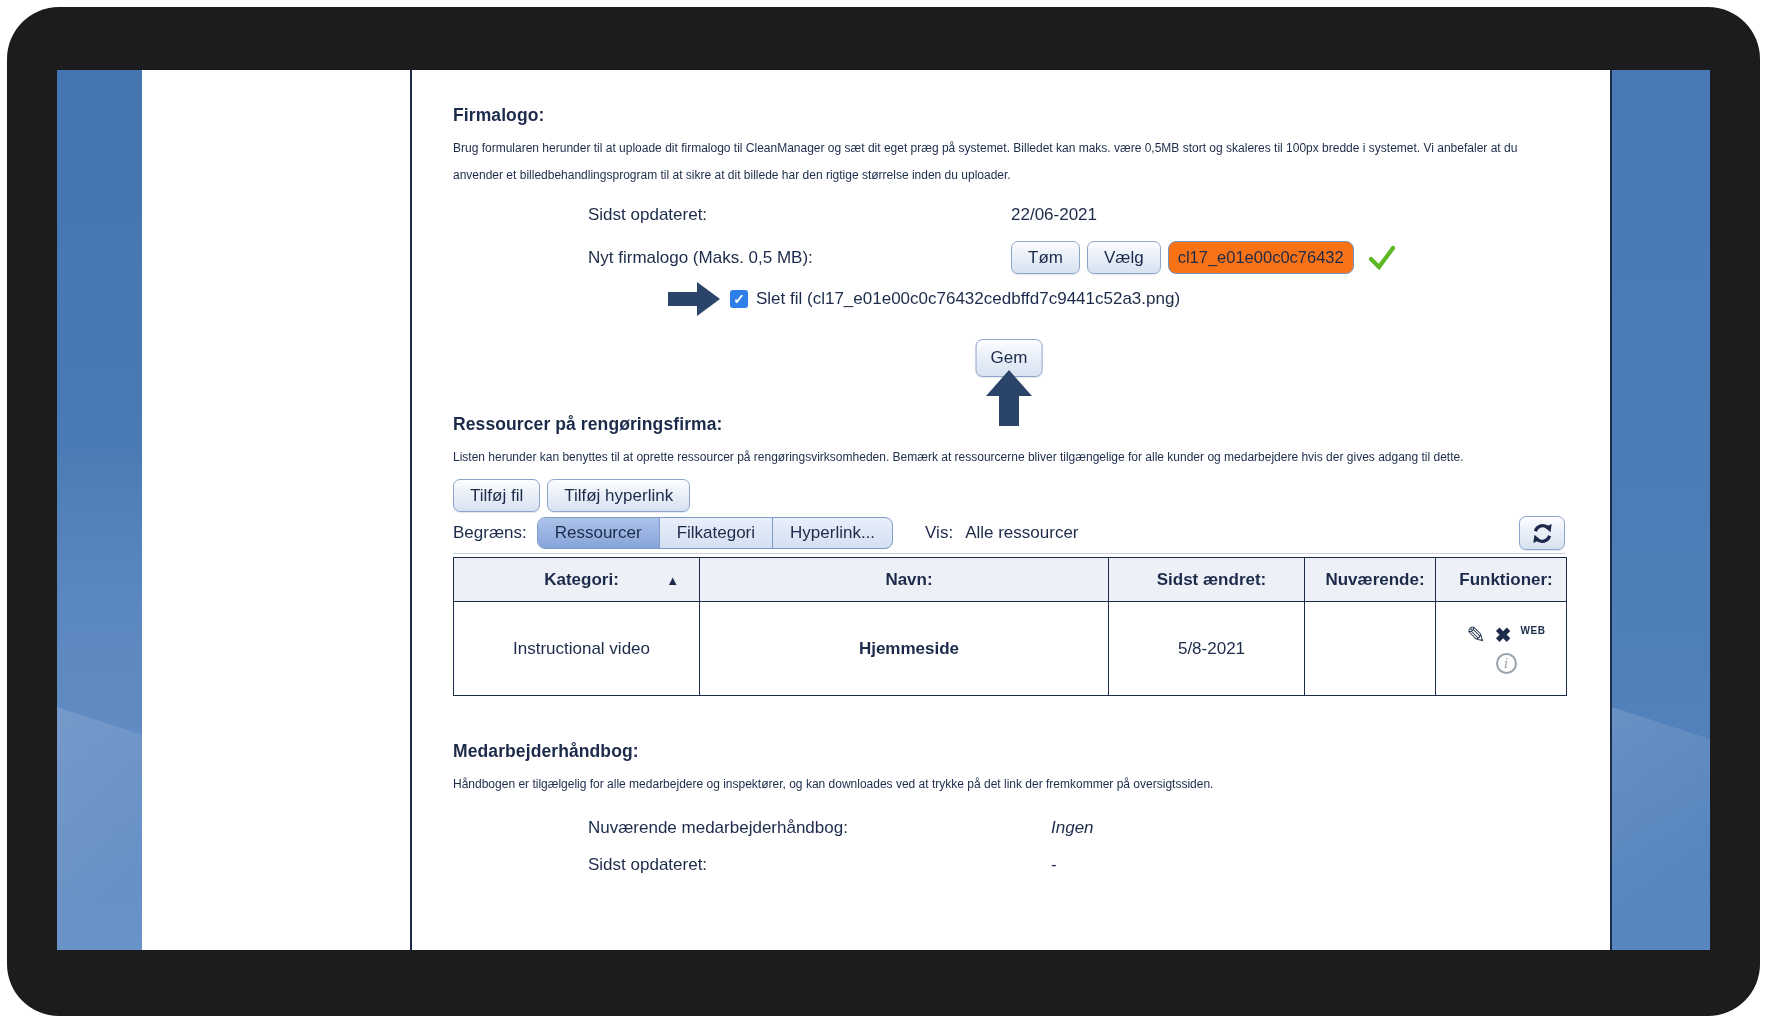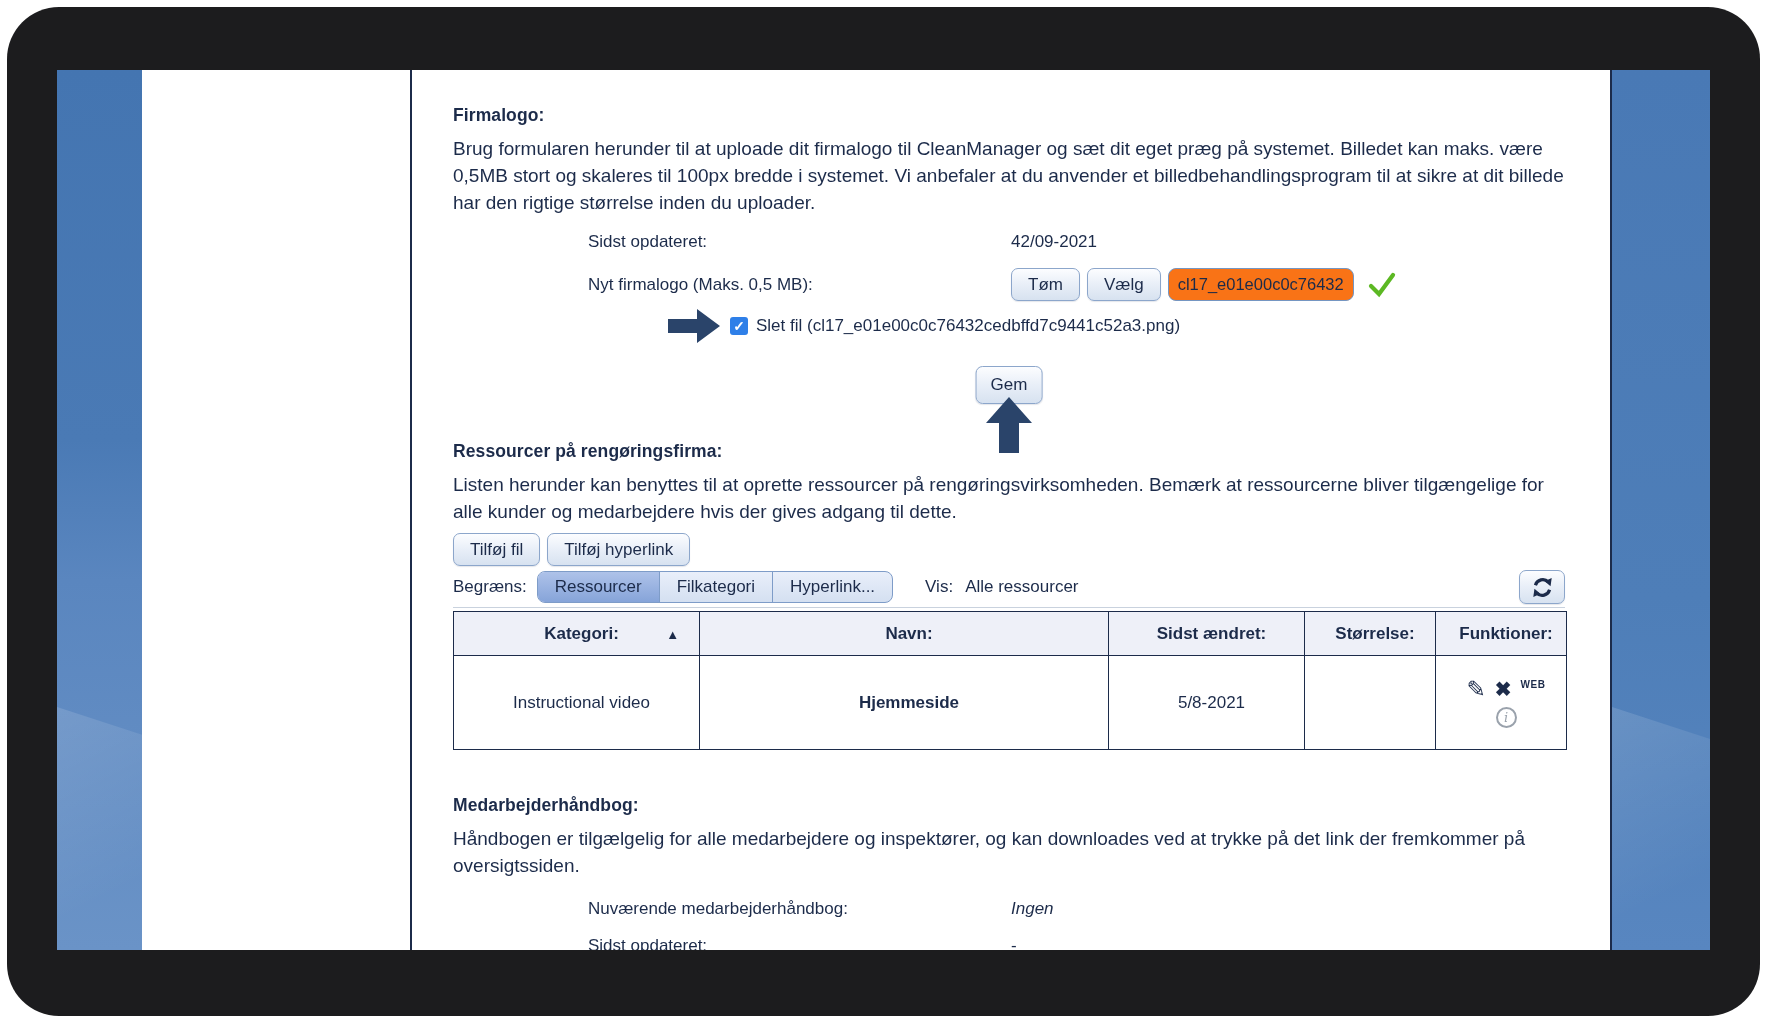--- a/index.html
+++ b/index.html
@@ -29,21 +29,21 @@
   }
   .strip-right {
     flex:1; border-left:2px solid #1c2b4a;
     background:linear-gradient(180deg,#4979b5 0%,#4e7eb8 60%,#5886c0 100%);
   }
   .sidebar { width:270px; background:#ffffff; border-right:2px solid #1c2b4a; }
   .main {
     width:1198px; background:#ffffff; padding:35px 45px 0 41px; position:relative;
   }
   h2.sec { font-size:17.5px; font-weight:bold; margin:0 0 9px 0; letter-spacing:.1px; }
-  p.desc { font-size:19px; line-height:27px; margin:0 0 16px 0; }
+  p.desc { font-size:12px; line-height:27px; margin:0 0 16px 0; }
   
   .frow { display:flex; align-items:center; margin-bottom:16px; }
   .frow .flabel { width:423px; margin-left:135px; font-size:17px; flex:none; }
   .frow .fvalue { font-size:17px; display:flex; align-items:center; }
   .btn {
     display:inline-flex; align-items:center; justify-content:center;
     background:linear-gradient(180deg,#fcfdff 0%,#e9eff8 48%,#d7e2f0 100%);
     border:1px solid #8ca6cb; border-radius:7px; color:#1c2b4a;
     font-family:"Liberation Sans", sans-serif; font-size:17px;
     padding:4px 16px; height:33px; cursor:pointer; box-shadow:0 1px 1px rgba(30,50,90,.12);
@@ -101,21 +101,21 @@
   .icon-edit { font-size:23px; line-height:1; cursor:pointer; }
   .icon-delete { font-size:20px; font-weight:bold; line-height:1; cursor:pointer; }
   .web-tag { font-size:10px; font-weight:bold; letter-spacing:.5px; transform:translateY(-5px); cursor:pointer; }
   .icon-info {
     width:21px; height:21px; border:2px solid #9aa2ac; border-radius:50%; color:#9aa2ac;
     display:flex; align-items:center; justify-content:center;
     font-family:"DejaVu Serif", serif; font-style:italic; font-size:13px; cursor:pointer;
   }
   
   .handbook { margin-top:45px; }
-  .hb-row { display:flex; align-items:center; margin-top:20px; }
+  .hb-row { display:flex; align-items:center; margin-top:20px;gap:40px; }
   .hb-row .flabel { width:423px; margin-left:135px; font-size:17px; flex:none; }
   .hb-value { font-size:17px; }
   .italic { font-style:italic; }
   svg { display:block; }
 </style>
 </head>
 <body>
 
 <div class="device-frame"></div>
 
@@ -125,21 +125,21 @@
 
   <div class="sidebar"></div>
 
   <div class="main">
 
     <h2 class="sec">Firmalogo:</h2>
     <p class="desc">Brug formularen herunder til at uploade dit firmalogo til CleanManager og sæt dit eget præg på systemet. Billedet kan maks. være 0,5MB stort og skaleres til 100px bredde i systemet. Vi anbefaler at du anvender et billedbehandlingsprogram til at sikre at dit billede har den rigtige størrelse inden du uploader.</p>
 
     <div class="frow">
       <span class="flabel">Sidst opdateret:</span>
-      <span class="fvalue">42/09-2021</span>
+      <span class="fvalue">22/06-2021</span>
     </div>
 
     <div class="frow" style="margin-bottom:10px;">
       <span class="flabel">Nyt firmalogo (Maks. 0,5 MB):</span>
       <span class="fvalue">
         <button class="btn">Tøm</button>
         <button class="btn">Vælg</button>
         <input class="file-input" value="cl17_e01e00c0c76432" style="">
         <span class="check-green">
           <svg width="28" height="26" viewBox="0 0 28 26">
@@ -200,21 +200,21 @@
 
     <table class="res-table">
       <thead>
         <tr>
           <th class="col-cat">
             <span>Kategori:</span>
             <span class="sort-asc">▲</span>
           </th>
           <th class="col-name">Navn:</th>
           <th class="col-date">Sidst ændret:</th>
-          <th class="col-size">Størrelse:</th>
+          <th class="col-size">Nuværende:</th>
           <th class="col-func">Funktioner:</th>
         </tr>
       </thead>
       <tbody>
         <tr>
           <td class="col-cat">Instructional video</td>
           <td class="col-name">Hjemmeside</td>
           <td class="col-date">5/8-2021</td>
           <td class="col-size"></td>
           <td class="col-func">

